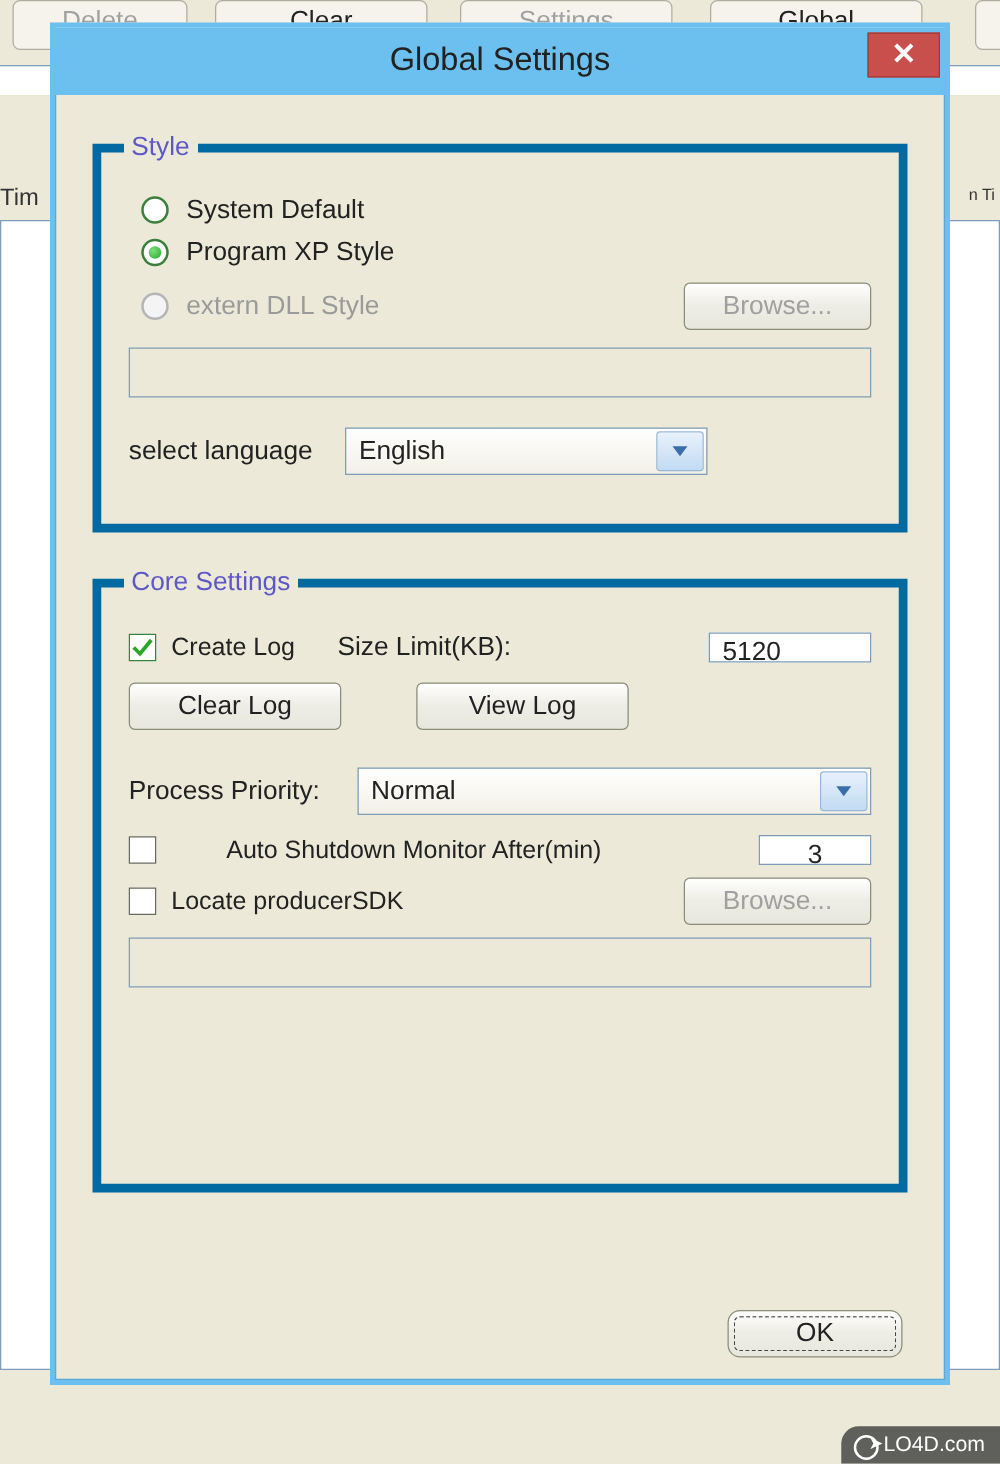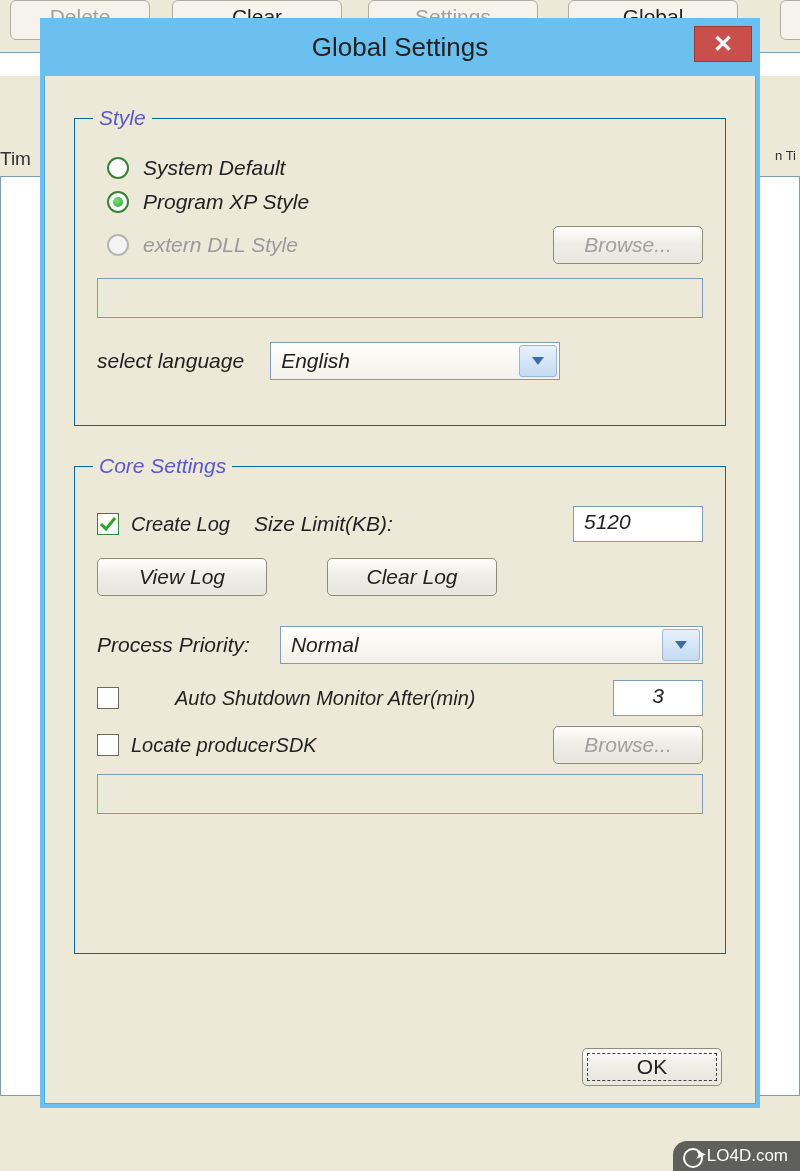--- a/index.html
+++ b/index.html
@@ -69,26 +69,25 @@
     color:#fff; font-size:24px; line-height:34px;
     font-weight:bold;
     text-align:center;
     border:1px solid #a03a36;
     cursor:pointer;
   }
 
   .body { padding:30px 30px 0 30px; position:relative; }
 
   fieldset.group {
-    border:1px solid #0369a1;
+    border:7px solid #0369a1;
     background:#ece9d8;
     margin:0 0 28px 0;
     padding:20px 22px 36px 22px;
     position:relative;
-    font-style:italic;
   }
   fieldset.group > legend {
     font-size:21px;
     color:#5d57c8;
     padding:0 6px;
     margin-left:-4px;
   }
 
   
   .radio-row { display:flex; align-items:center; margin:6px 0 10px 10px; font-size:21px;}
@@ -152,30 +151,30 @@
 
   .chk {
     width:22px; height:22px; border:1px solid #35853c; background:#fff;
     margin-right:12px; display:flex; align-items:center; justify-content:center;
     flex-shrink:0;
   }
   .chk.on svg { width:18px; height:18px;}
   .chk.on polyline { stroke:#2aa62a; stroke-width:3; fill:none;}
   .chk.plain { border-color:#6a6a5e;}
   .numbox {
-    border:1px solid #7e9db9; background:#fff; height:36px;
+    border:1px solid #7e9db9; background:#fff; height:24px;
     padding:3px 10px; font-size:21px; min-width:90px; text-align:left;
   }
 
   .buttons-row {
     position:absolute; left:0; right:0; bottom:18px;
     display:flex; justify-content:flex-end; gap:26px;
     padding-right:34px;
   }
-  .buttons-row .btn { width:140px;}
+  .buttons-row .btn { width:140px;border-radius:10px;}
 
   
   .watermark {
     position:absolute; right:0; bottom:0;
     background:rgba(70,70,70,0.85);
     color:#fff; font-size:17px;
     padding:5px 12px 5px 34px;
     border-top-left-radius:14px;
     font-family: Arial, sans-serif;
   }
@@ -250,27 +249,27 @@
 
       <div class="row" style="gap:24px;">
         <span style="display:flex; align-items:center;">
           <span class="chk on">
             <svg viewBox="0 0 18 18">
                 <polyline points="2,9 7,14 16,3"></polyline>
               </svg>
           </span>
           <span>Create Log</span>
         </span>
-        <span class="label" style="">Size Limit(KB):</span>
+        <span class="label" style="margin-left:10px;">Size Limit(KB):</span>
         <span class="numbox" style="margin-left:auto; width:130px;">5120</span>
       </div>
 
       <div class="row" style="gap:60px; margin-top:16px;">
+        <span class="btn" style="width:170px;">Clear Log</span>
         <span class="btn" style="width:170px;">View Log</span>
-        <span class="btn" style="width:170px;">Clear Log</span>
       </div>
 
       <div class="row" style="margin-top:30px; gap:30px;">
         <span class="label">Process Priority:</span>
         <div class="combo" style="flex:1;">
           <span>Normal</span>
           <span class="arrow">
             <svg viewBox="0 0 14 10">
                 <polygon points="1,1 13,1 7,9"></polygon>
               </svg>

